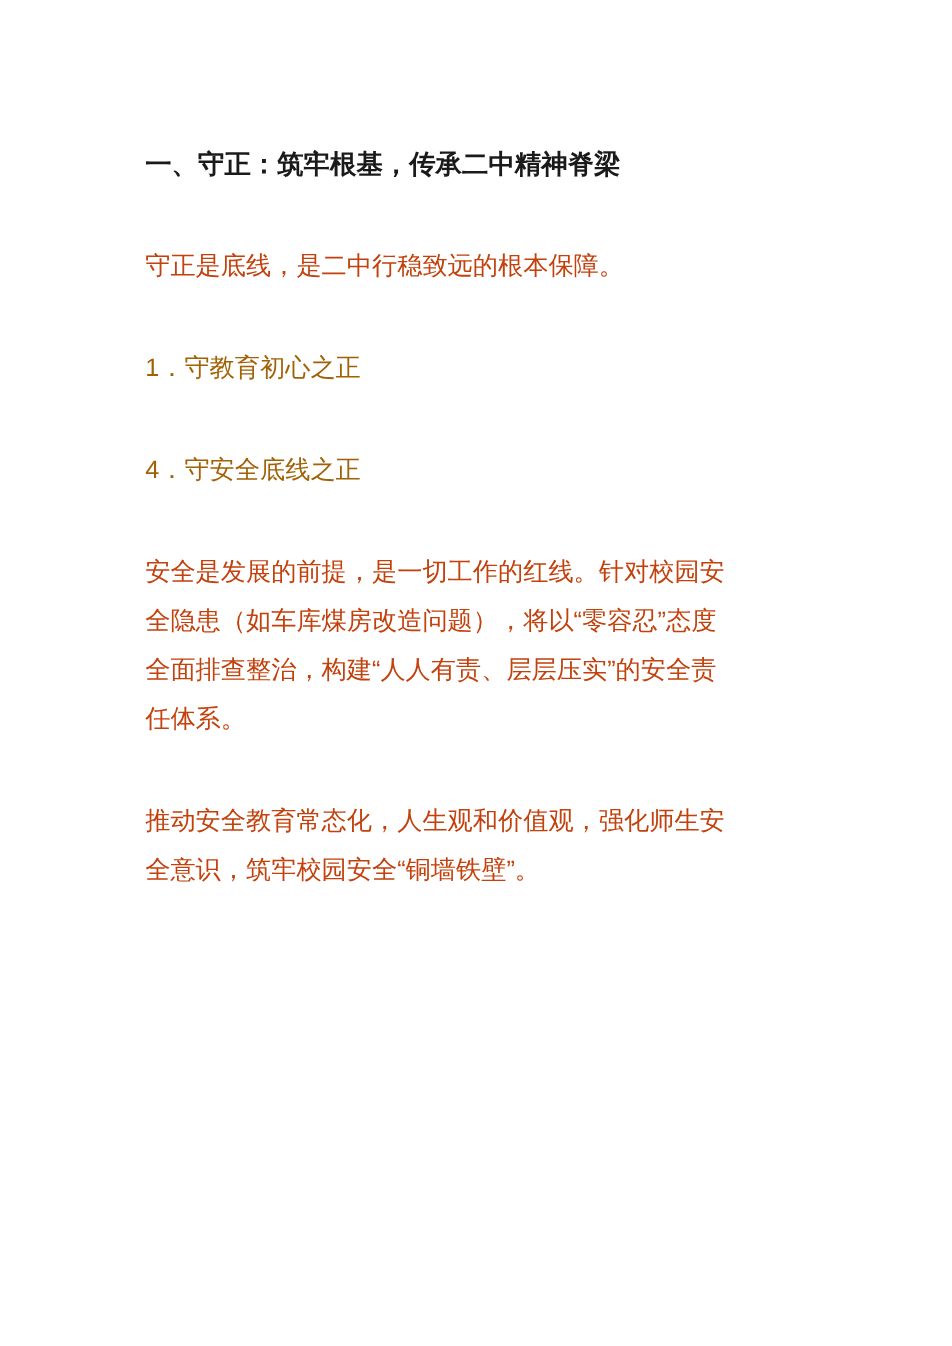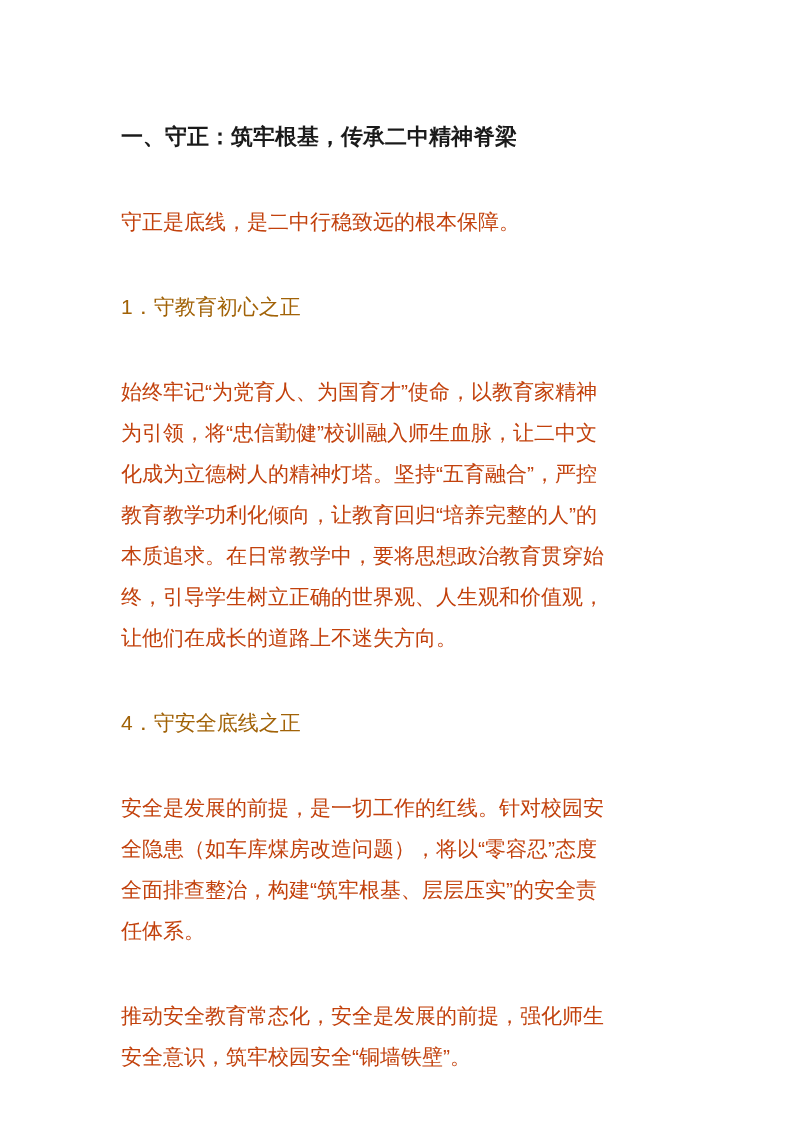--- a/index.html
+++ b/index.html
@@ -51,20 +51,19 @@
 </head>
 <body>
 
 <div class="doc">
   <h1>一、守正：筑牢根基，传承二中精神脊梁</h1>
 
   <p>守正是底线，是二中行稳致远的根本保障。</p>
 
   <h2>1．守教育初心之正</h2>
 
-  <p>始终牢记“为党育人、为国育才”使命，以教育家精神为引领，将“忠信勤健”校训融入师生血脉，让二中文化成为立德树人的精神灯塔。坚持“五育融合”，严控教育教学功利化倾向，让教育回归“培养完整的人”的本质追求。在日常教学中，要将思想政治教育贯穿始终，引导学生树立正确的世界观、人生观和价值观，让他们在成长的道路上不迷失方向。</p>
 
   <h2>4．守安全底线之正</h2>
 
-  <p>安全是发展的前提，是一切工作的红线。针对校园安全隐患（如车库煤房改造问题），将以“零容忍”态度全面排查整治，构建“筑牢根基、层层压实”的安全责任体系。</p>
+  <p>安全是发展的前提，是一切工作的红线。针对校园安全隐患（如车库煤房改造问题），将以“零容忍”态度全面排查整治，构建“人人有责、层层压实”的安全责任体系。</p>
 
-  <p>推动安全教育常态化，安全是发展的前提，强化师生安全意识，筑牢校园安全“铜墙铁壁”。</p>
+  <p>推动安全教育常态化，人生观和价值观，强化师生安全意识，筑牢校园安全“铜墙铁壁”。</p>
 </div>
 
 </body></html>

